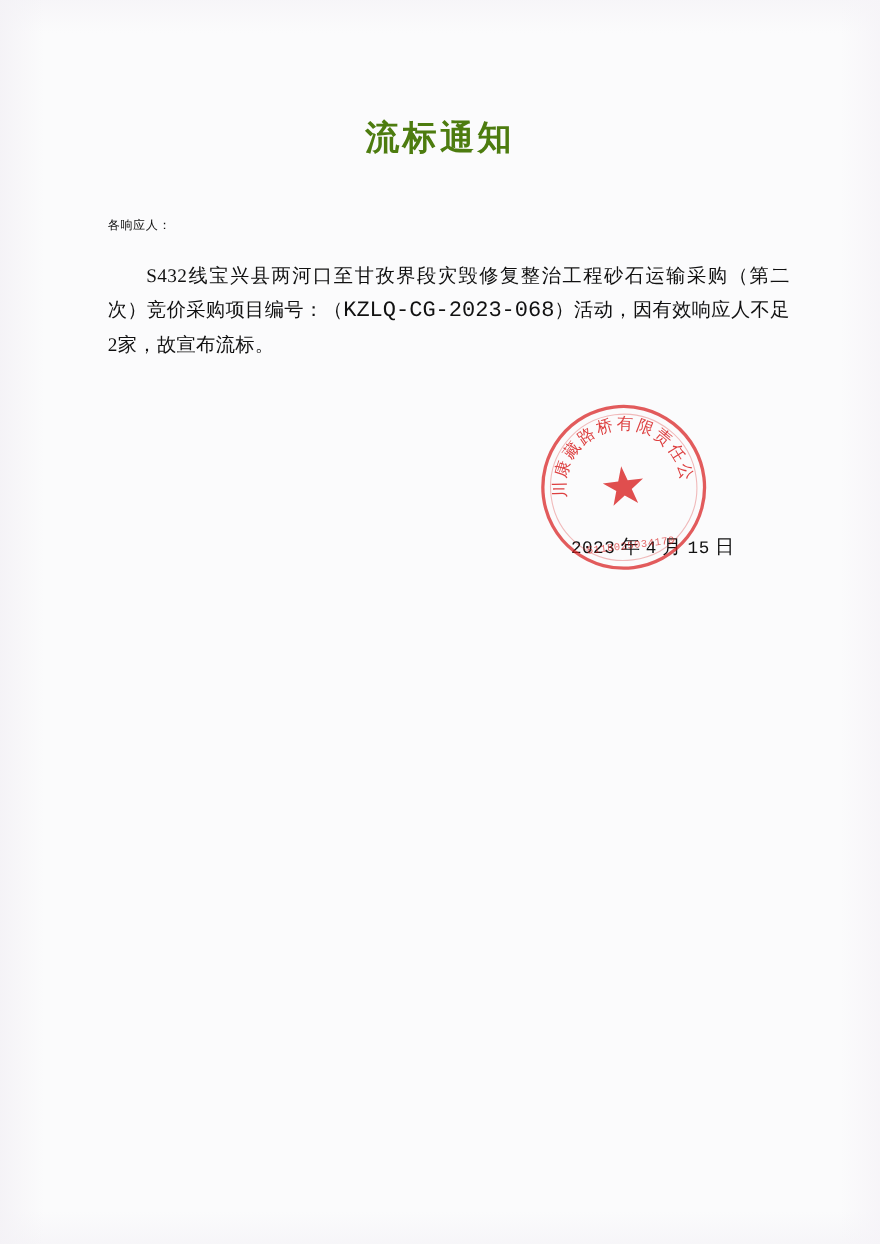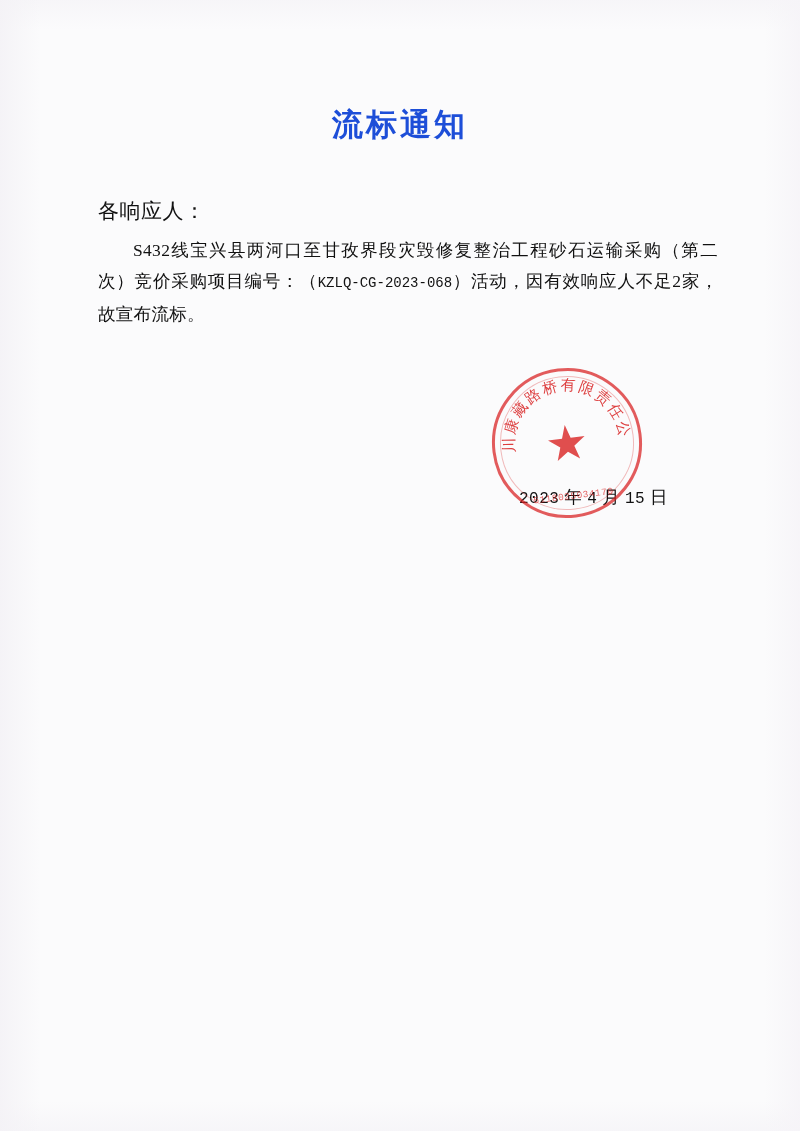--- a/index.html
+++ b/index.html
@@ -31,43 +31,43 @@
   .doc-title {
     position: absolute;
     top: 104px;
     left: 0;
     width: 100%;
     text-align: center;
     font-size: 31px;
     font-weight: bold;
     letter-spacing: 3px;
     font-family: "DejaVu Serif", "Liberation Serif", serif;
-    color: #1d4ed8;
+    color: #4d7c0f;
   }
   .salutation {
     position: absolute;
     top: 197px;
     left: 98px;
-    font-size: 21px;
+    font-size: 11px;
     letter-spacing: 0.5px;
   }
   .body-para {
     position: absolute;
     top: 235px;
     left: 98px;
     width: 620px;
     font-size: 17.5px;
     line-height: 31px;
     text-indent: 35px;
     text-align: justify;
     letter-spacing: 0.3px;
   }
   .body-para .code {
     font-family: "Liberation Mono", "DejaVu Sans Mono", monospace;
-    font-size: 14px;
+    font-size: 20px;
     letter-spacing: 0px;
   }
   .signer {
     position: absolute;
     top: 400px;
     left: 385px;
     font-size: 17.5px;
     letter-spacing: 0.5px;
   }
   .sign-date {

